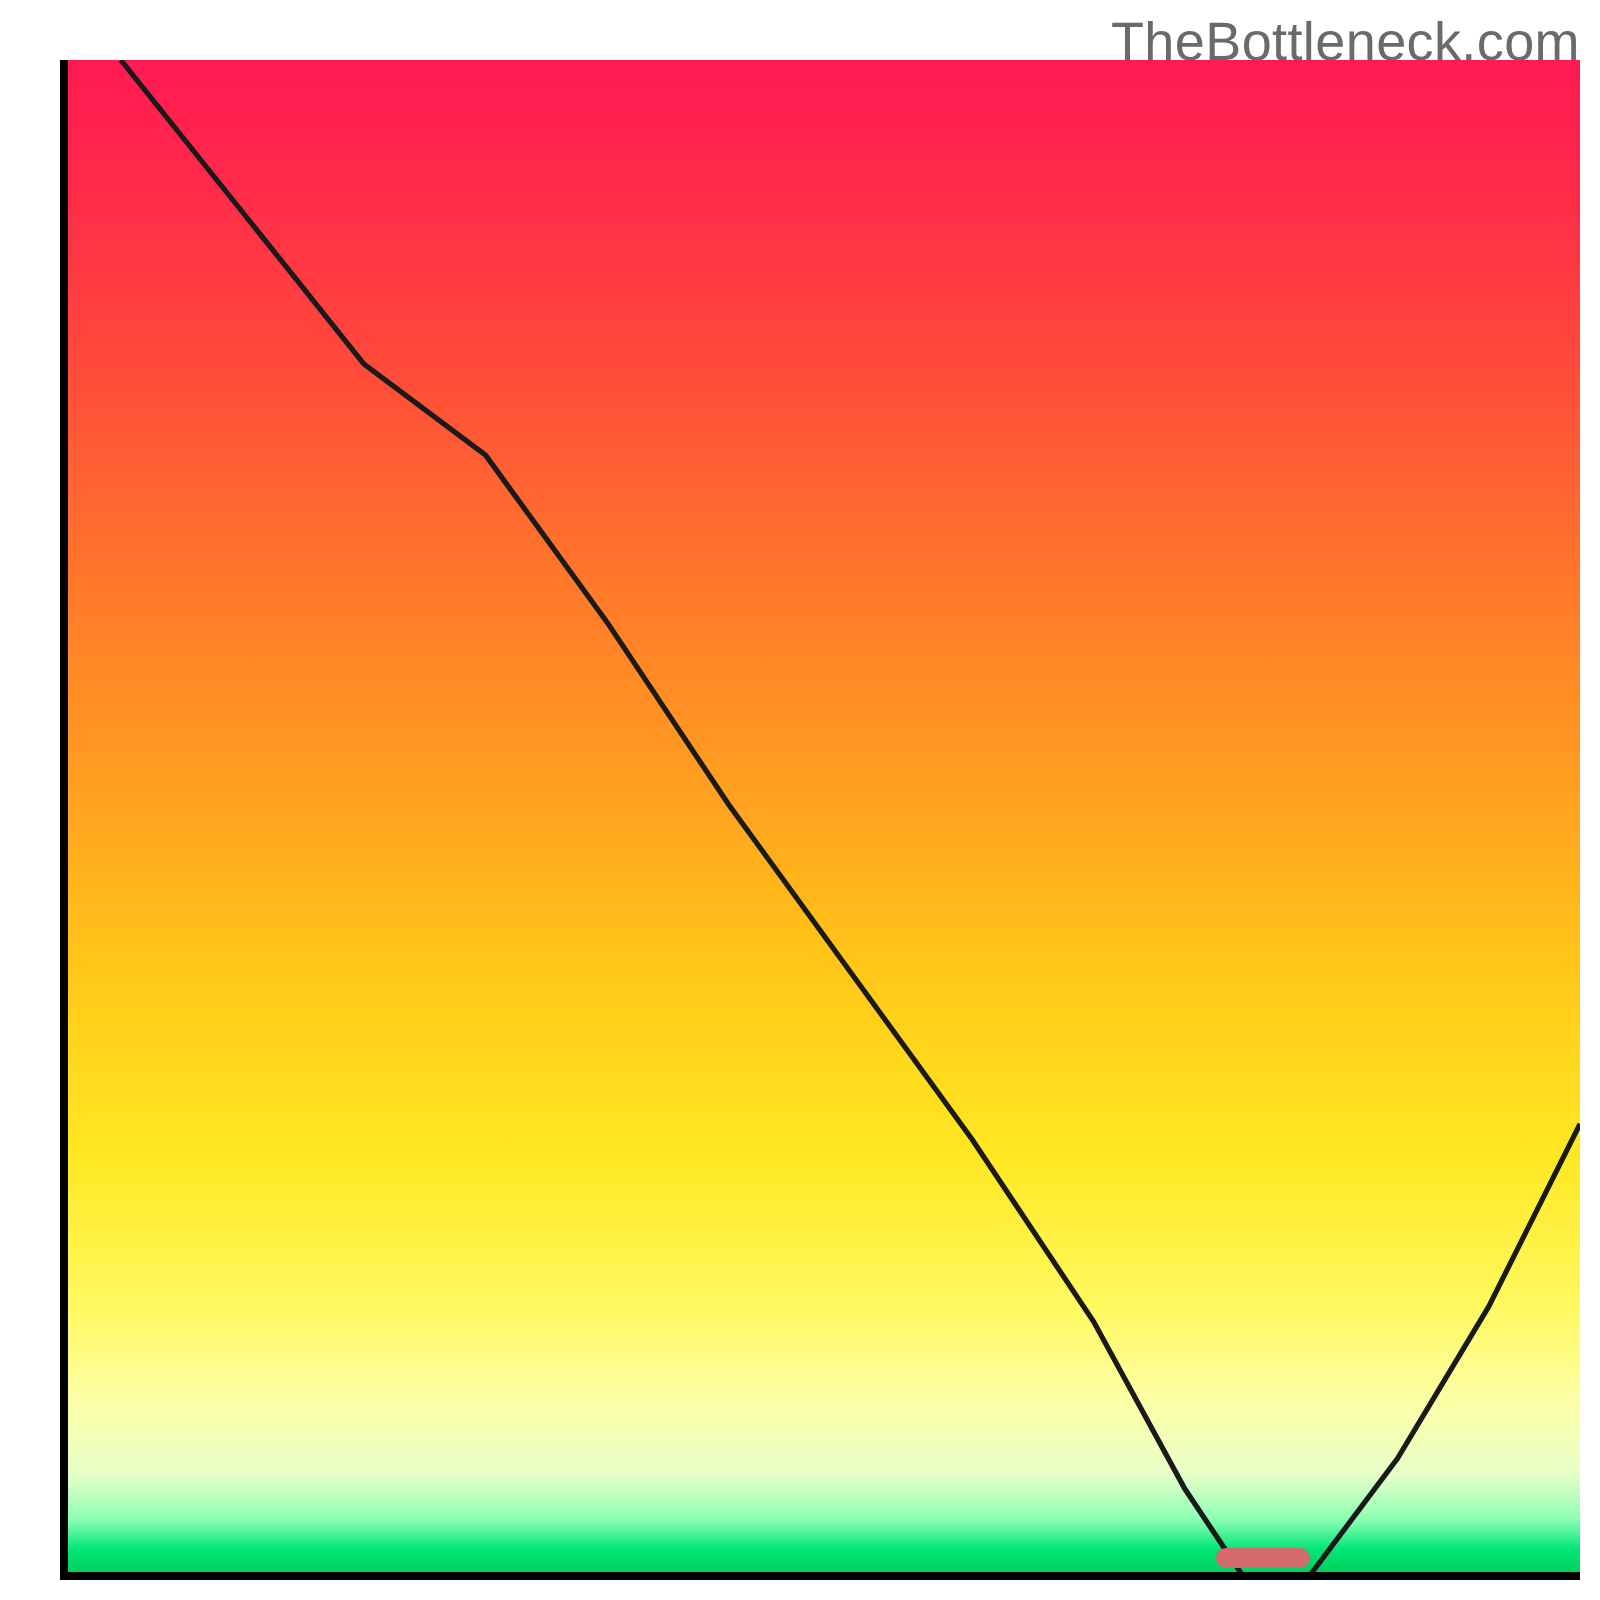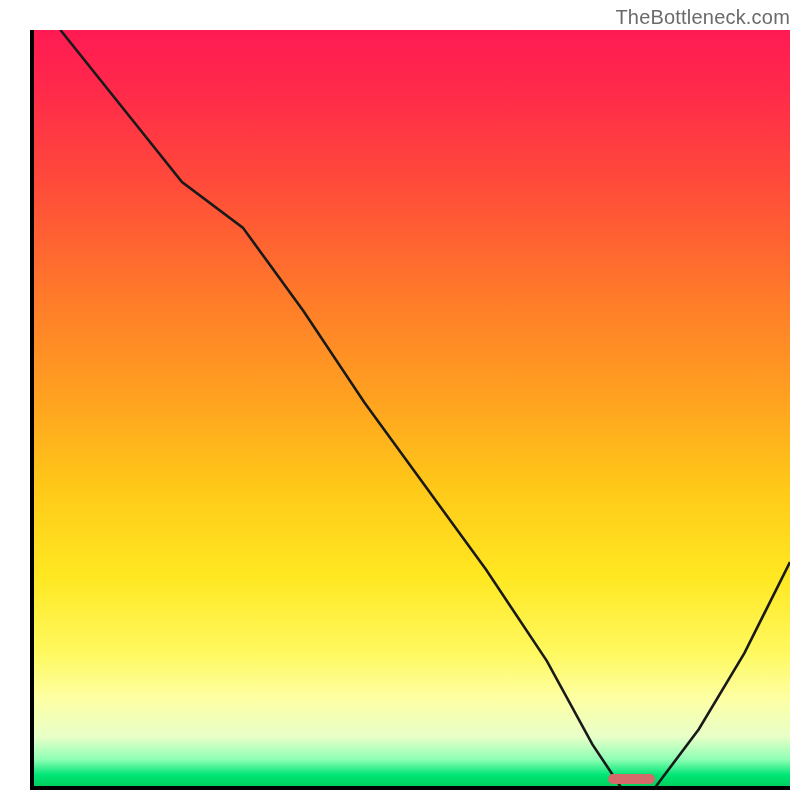--- a/index.html
+++ b/index.html
@@ -71,21 +71,21 @@
     position: absolute;
     height: 10px;
     border-radius: 5px;
     background: #d46a6a;
     width: 48px;
   }
   .watermark {
     position: absolute;
     top: 6px;
     right: 10px;
-    font-size: 20px;
+    font-size: 27px;
     color: #6a6a6a;
     font-weight: 500;
     letter-spacing: 0.2px;
   }
 </style>
 </head>
 <body>
 
 <div class="stage">
   <div class="watermark">TheBottleneck.com</div>

